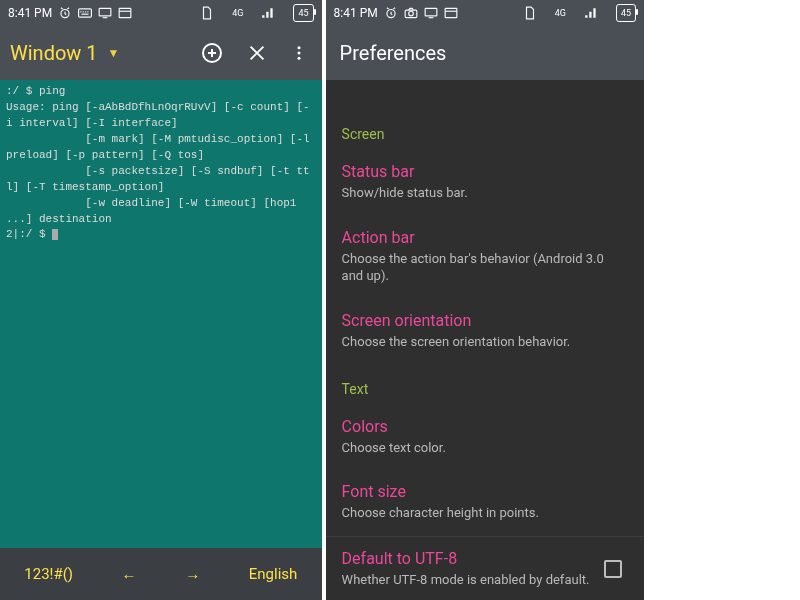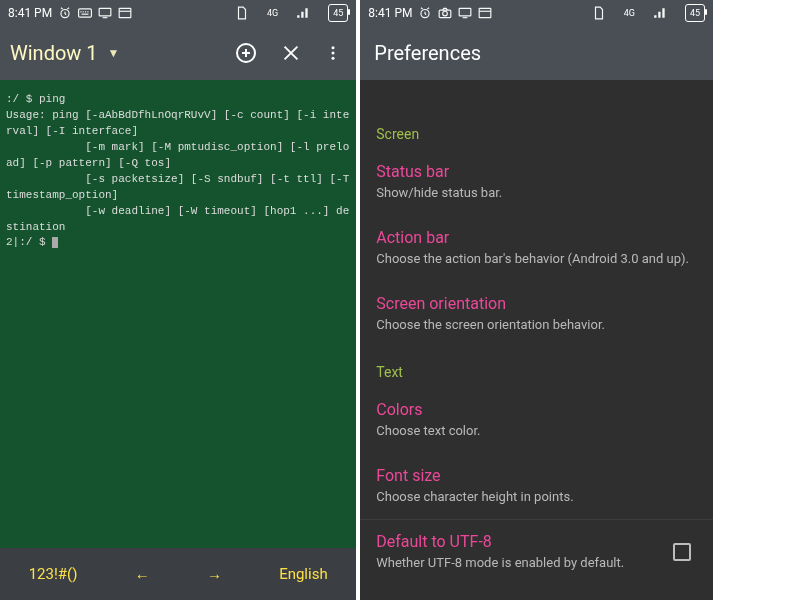--- a/index.html
+++ b/index.html
@@ -1,38 +1,38 @@
 <!DOCTYPE html>
 <html><head>
 <meta charset="utf-8">
 <style>
   * { box-sizing: border-box; margin: 0; padding: 0; }
   html, body { width: 800px; height: 600px; overflow: hidden; font-family: Roboto, Arial, sans-serif; background: #fff; }
-  .container { display: flex; width: 713px; height: 600px; }
+  .container { display: flex; width: 644px; height: 600px; }
   .pane { width: 400px; height: 600px; position: relative; background: #000; }
   .pane + .pane { border-left: 4px solid #fff; }
 
   
   .statusbar { height: 26px; background: #4a4f55; color: #fff; display: flex; align-items: center; padding: 0 8px; font-size: 12px; justify-content: space-between; }
   .sb-left { display: flex; align-items: center; gap: 6px; }
   .sb-right { display: flex; align-items: center; gap: 18px; }
   .sb-icon { width: 14px; height: 14px; opacity: .95; display:inline-flex; align-items:center; justify-content:center; }
   .battery { display:inline-flex; align-items:center; border:1px solid #fff; border-radius:3px; height:14px; padding:8px 4px; font-size:9px; position:relative;}
   .battery::after{content:""; position:absolute; right:-3px; top:4px; width:2px; height:6px; background:#fff; border-radius:1px;}
   .sig { font-size:9px; line-height:1; }
 
   
-  .appbar { height: 54px; background: #4a4f55; color:#fef9c3; display:flex; align-items:center; padding:0 10px; justify-content:space-between;}
+  .appbar { height: 54px; background: #4a4f55; color:#fde047; display:flex; align-items:center; padding:0 10px; justify-content:space-between;}
   .appbar-left { display:flex; align-items:center; gap:10px; font-size:20px; }
   .appbar-right { display:flex; align-items:center; gap:22px; padding-right:4px;}
   .dropdown-caret { font-size:12px; opacity:.9;}
   .icon-btn svg { display:block; }
 
   
-  .terminal { background:#14532d; color:#ddd; font-family: "Courier New", monospace; font-size:11px; line-height:1.45; padding:12px 6px; height: calc(600px - 26px - 54px - 52px); overflow:hidden; white-space:pre-wrap; word-break:break-all;}
+  .terminal { background:#0f766e; color:#ddd; font-family: "Courier New", monospace; font-size:11px; line-height:1.45; padding:4px 6px; height: calc(600px - 26px - 54px - 52px); overflow:hidden; white-space:pre-wrap; word-break:break-all;}
   .cursor { display:inline-block; width:6px; height:11px; background:#aaa; vertical-align:middle;}
 
   
   .kbbar { position:absolute; bottom:0; left:0; right:0; height:52px; background:#3b3f44; color:#fde047; display:flex; align-items:center; justify-content:space-around; font-size:15px;}
   .kb-item { padding:6px 10px; }
 
   
   .pane-right { background:#2f2f2f; color:#e8e8e8; }
   .prefs-header { height:54px; background:#4a4f55; display:flex; align-items:center; padding:0 14px; font-size:20px; color:#fff;}
   .prefs-body { height: calc(600px - 26px - 54px); overflow:hidden;margin-top:30px; }

